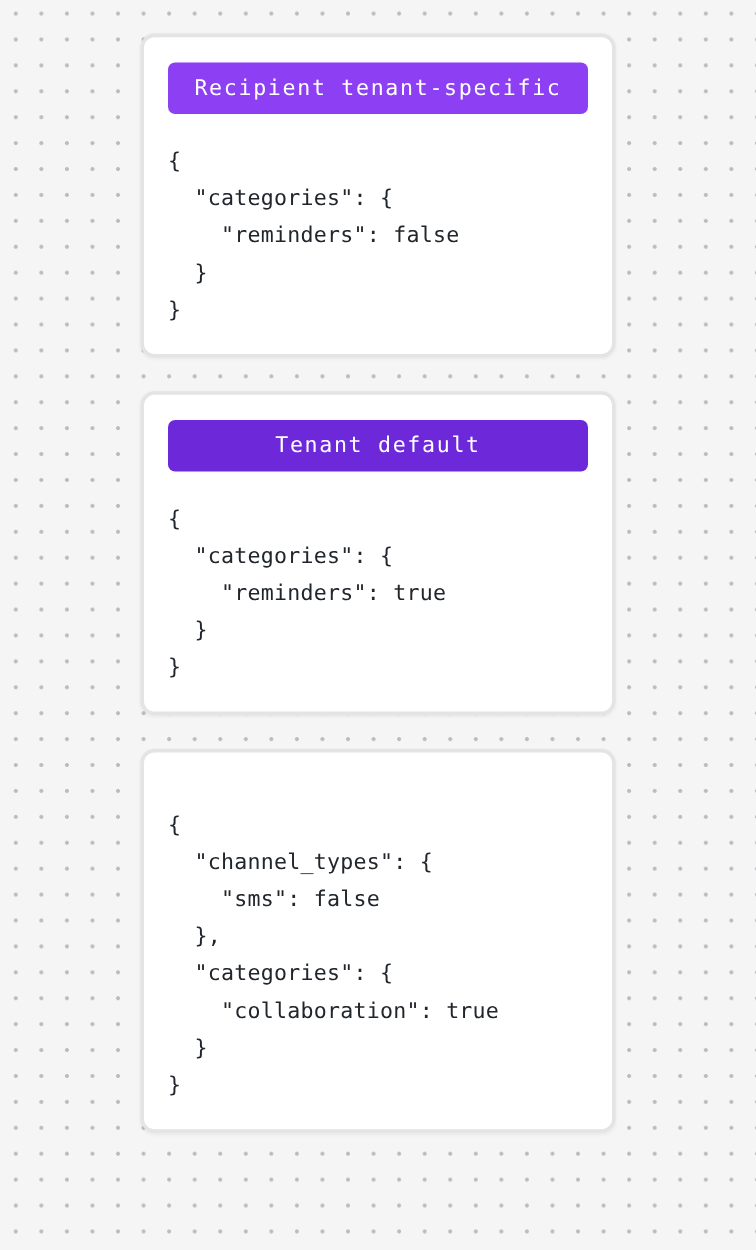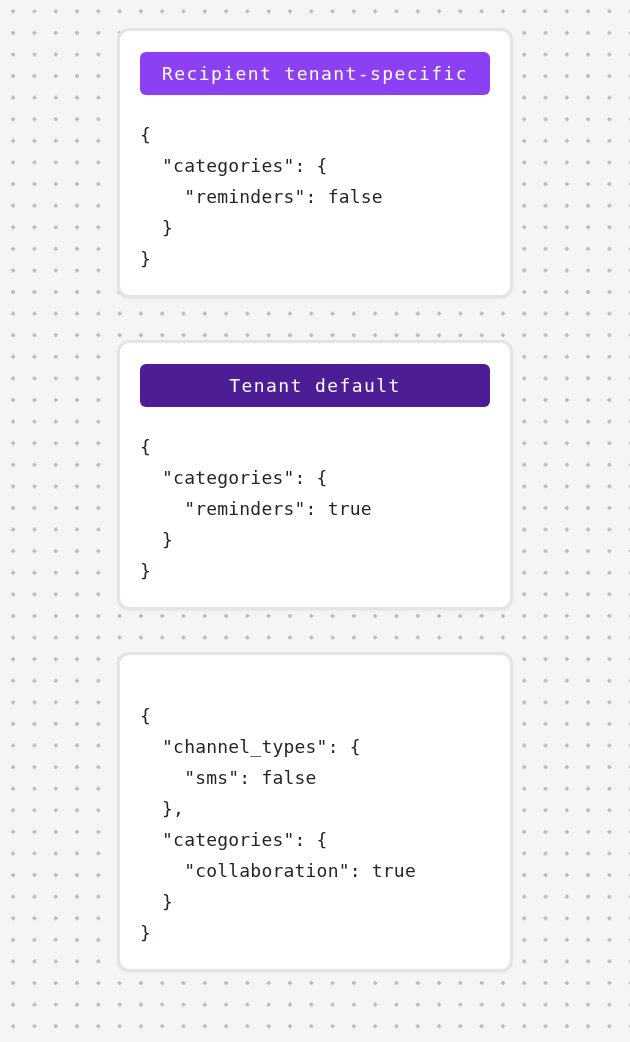--- a/index.html
+++ b/index.html
@@ -17,40 +17,40 @@
     font-family: "DejaVu Sans Mono", "Liberation Mono", monospace;
     overflow: hidden;
   }
   .canvas {
     width: 630px;
     height: 1042px;
     display: flex;
     flex-direction: column;
     align-items: center;
     padding-top: 28px;
-    gap: 42px;
+    gap: 28px;
   }
   .card {
     width: 396px;
     background: #ffffff;
     border: 3px solid #e4e4e7;
     border-radius: 12px;
     padding: 21px 20px;
     box-shadow: 0 1px 3px rgba(0,0,0,0.05);
     flex: 0 0 auto;
   }
   .badge {
     height: 43px;
     border-radius: 6px;
     display: flex;
     align-items: center;
     justify-content: center;
   }
   .badge-purple { background: #8d3ff4; }
-  .badge-blue   { background: #4c1d95; text-align: right; }
+  .badge-blue   { background: #6d28d9; text-align: right; }
   .badge-green  { background: #17ab61; }
   .badge-label {
     color: #ffffff;
     font-size: 18px;
     font-weight: 500;
     letter-spacing: 1.4px;
     white-space: pre;
   }
   .code {
     margin-top: 24px;

